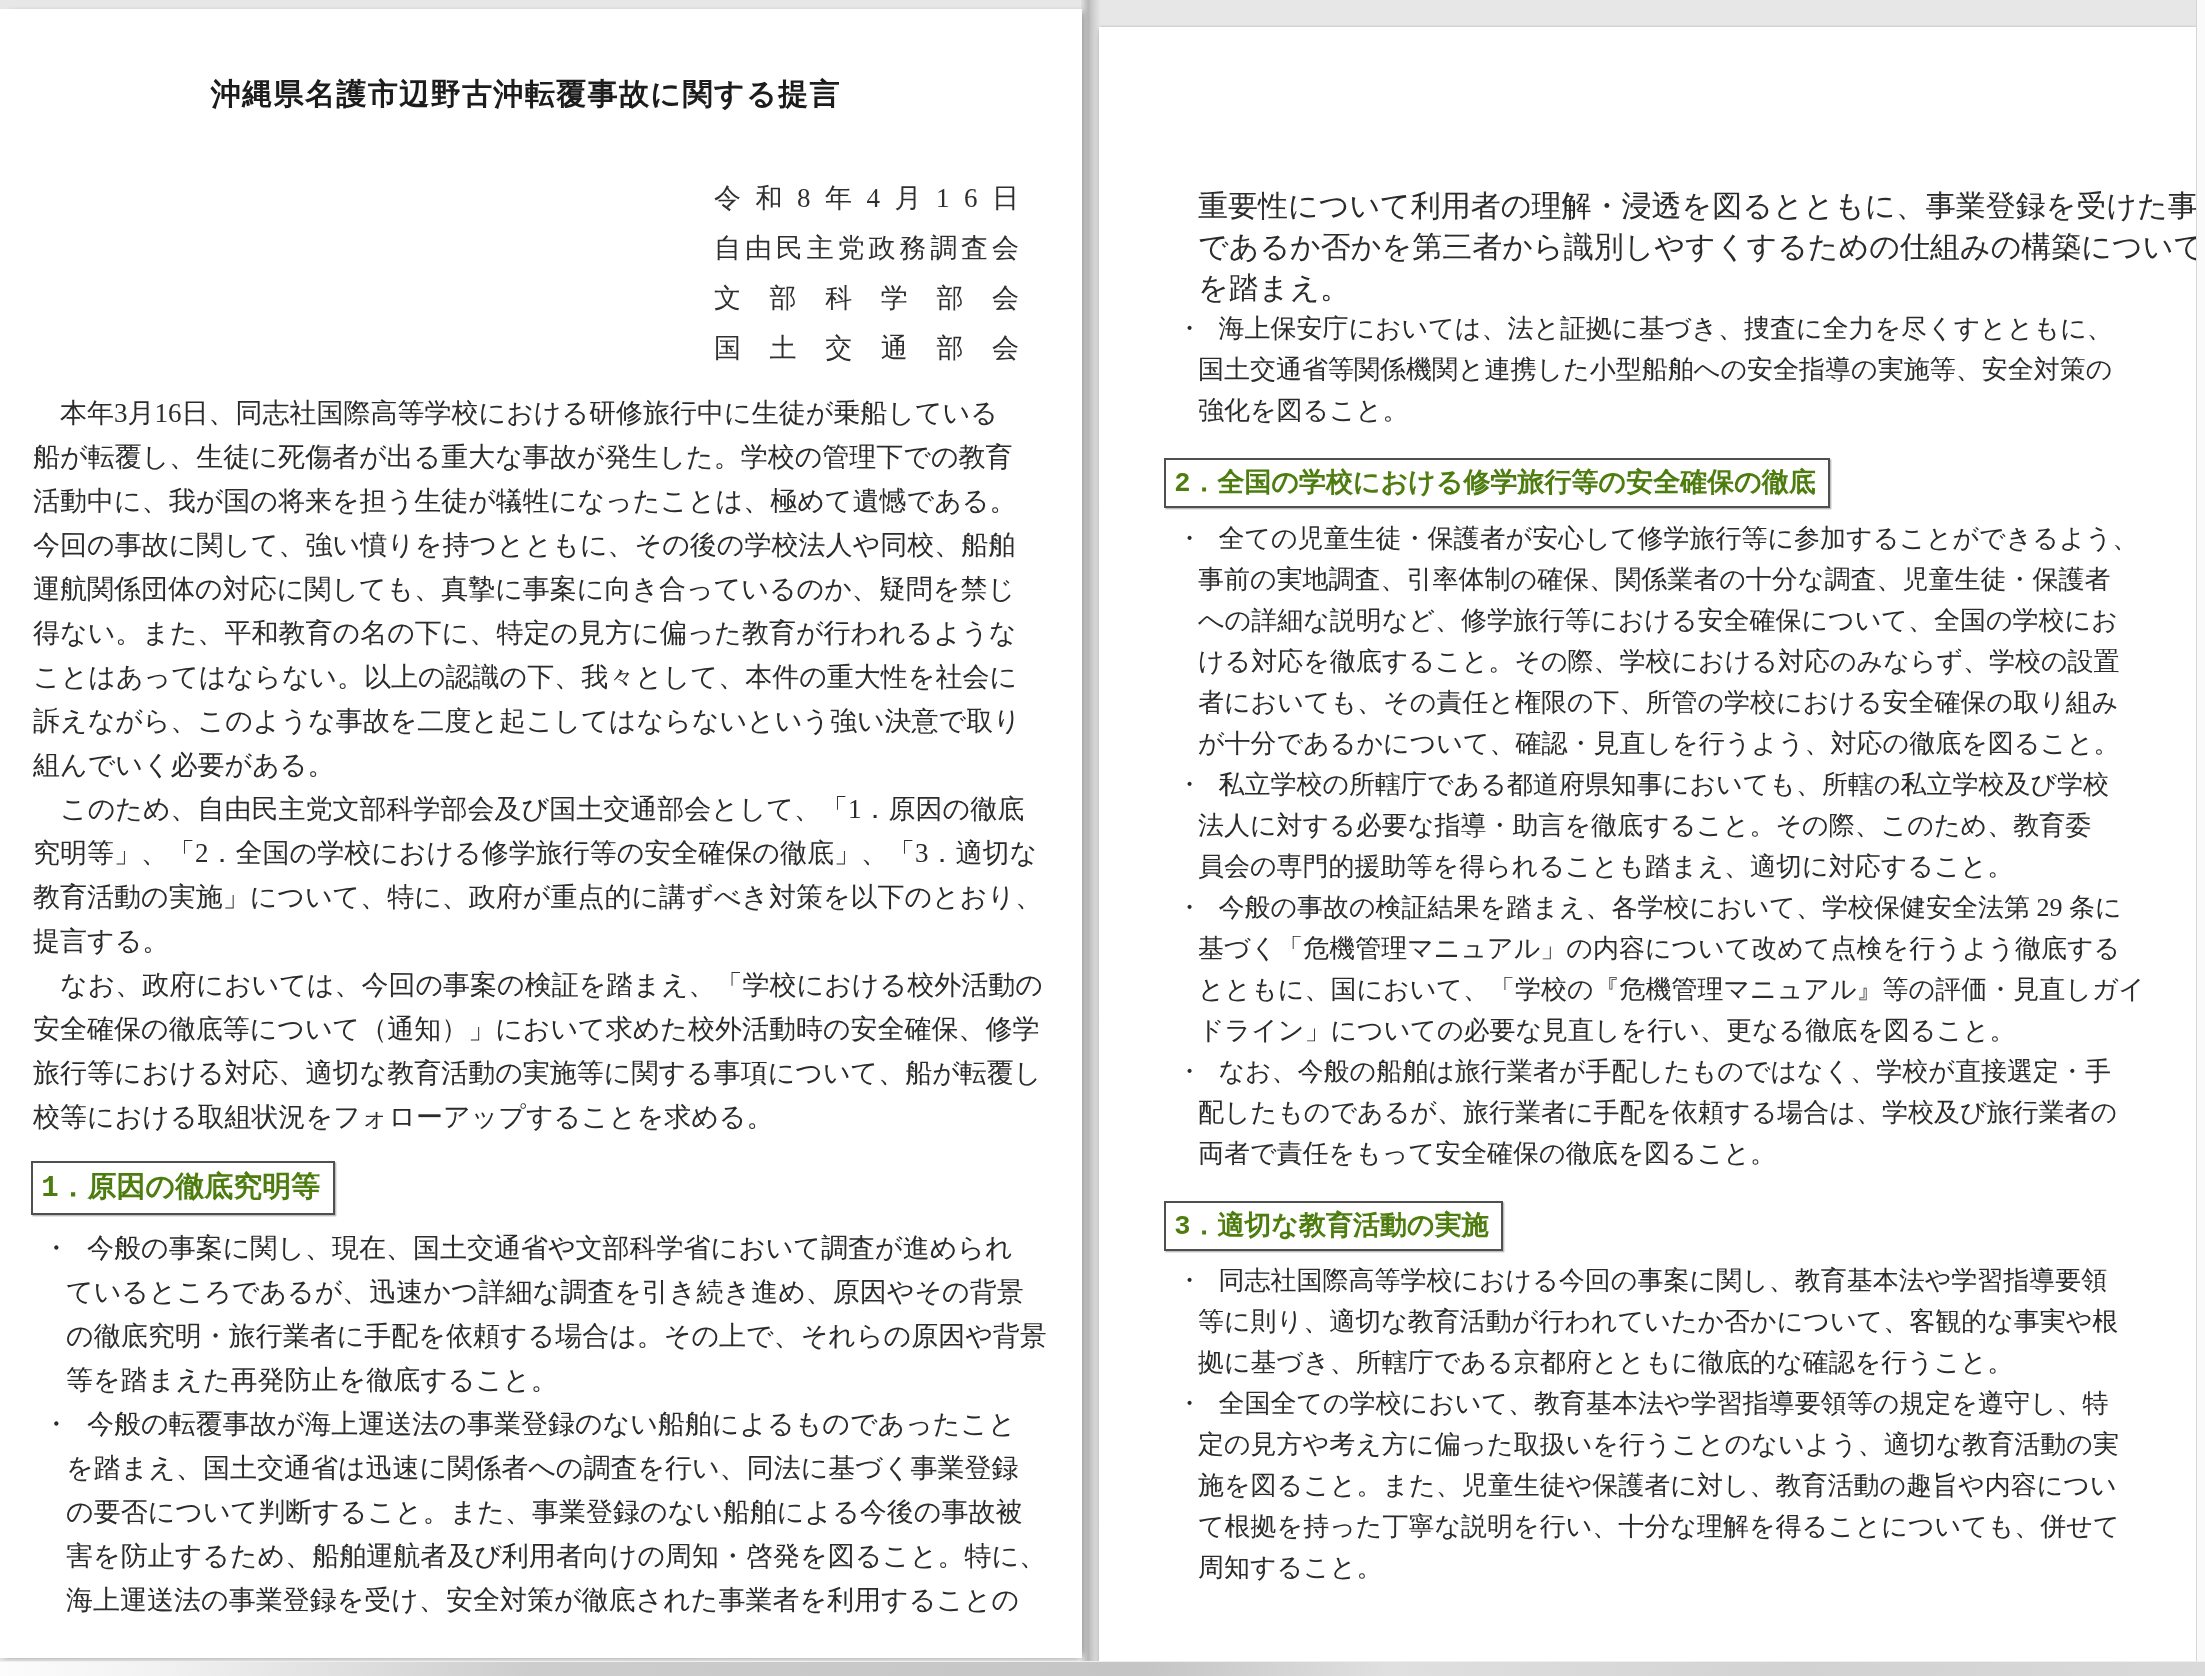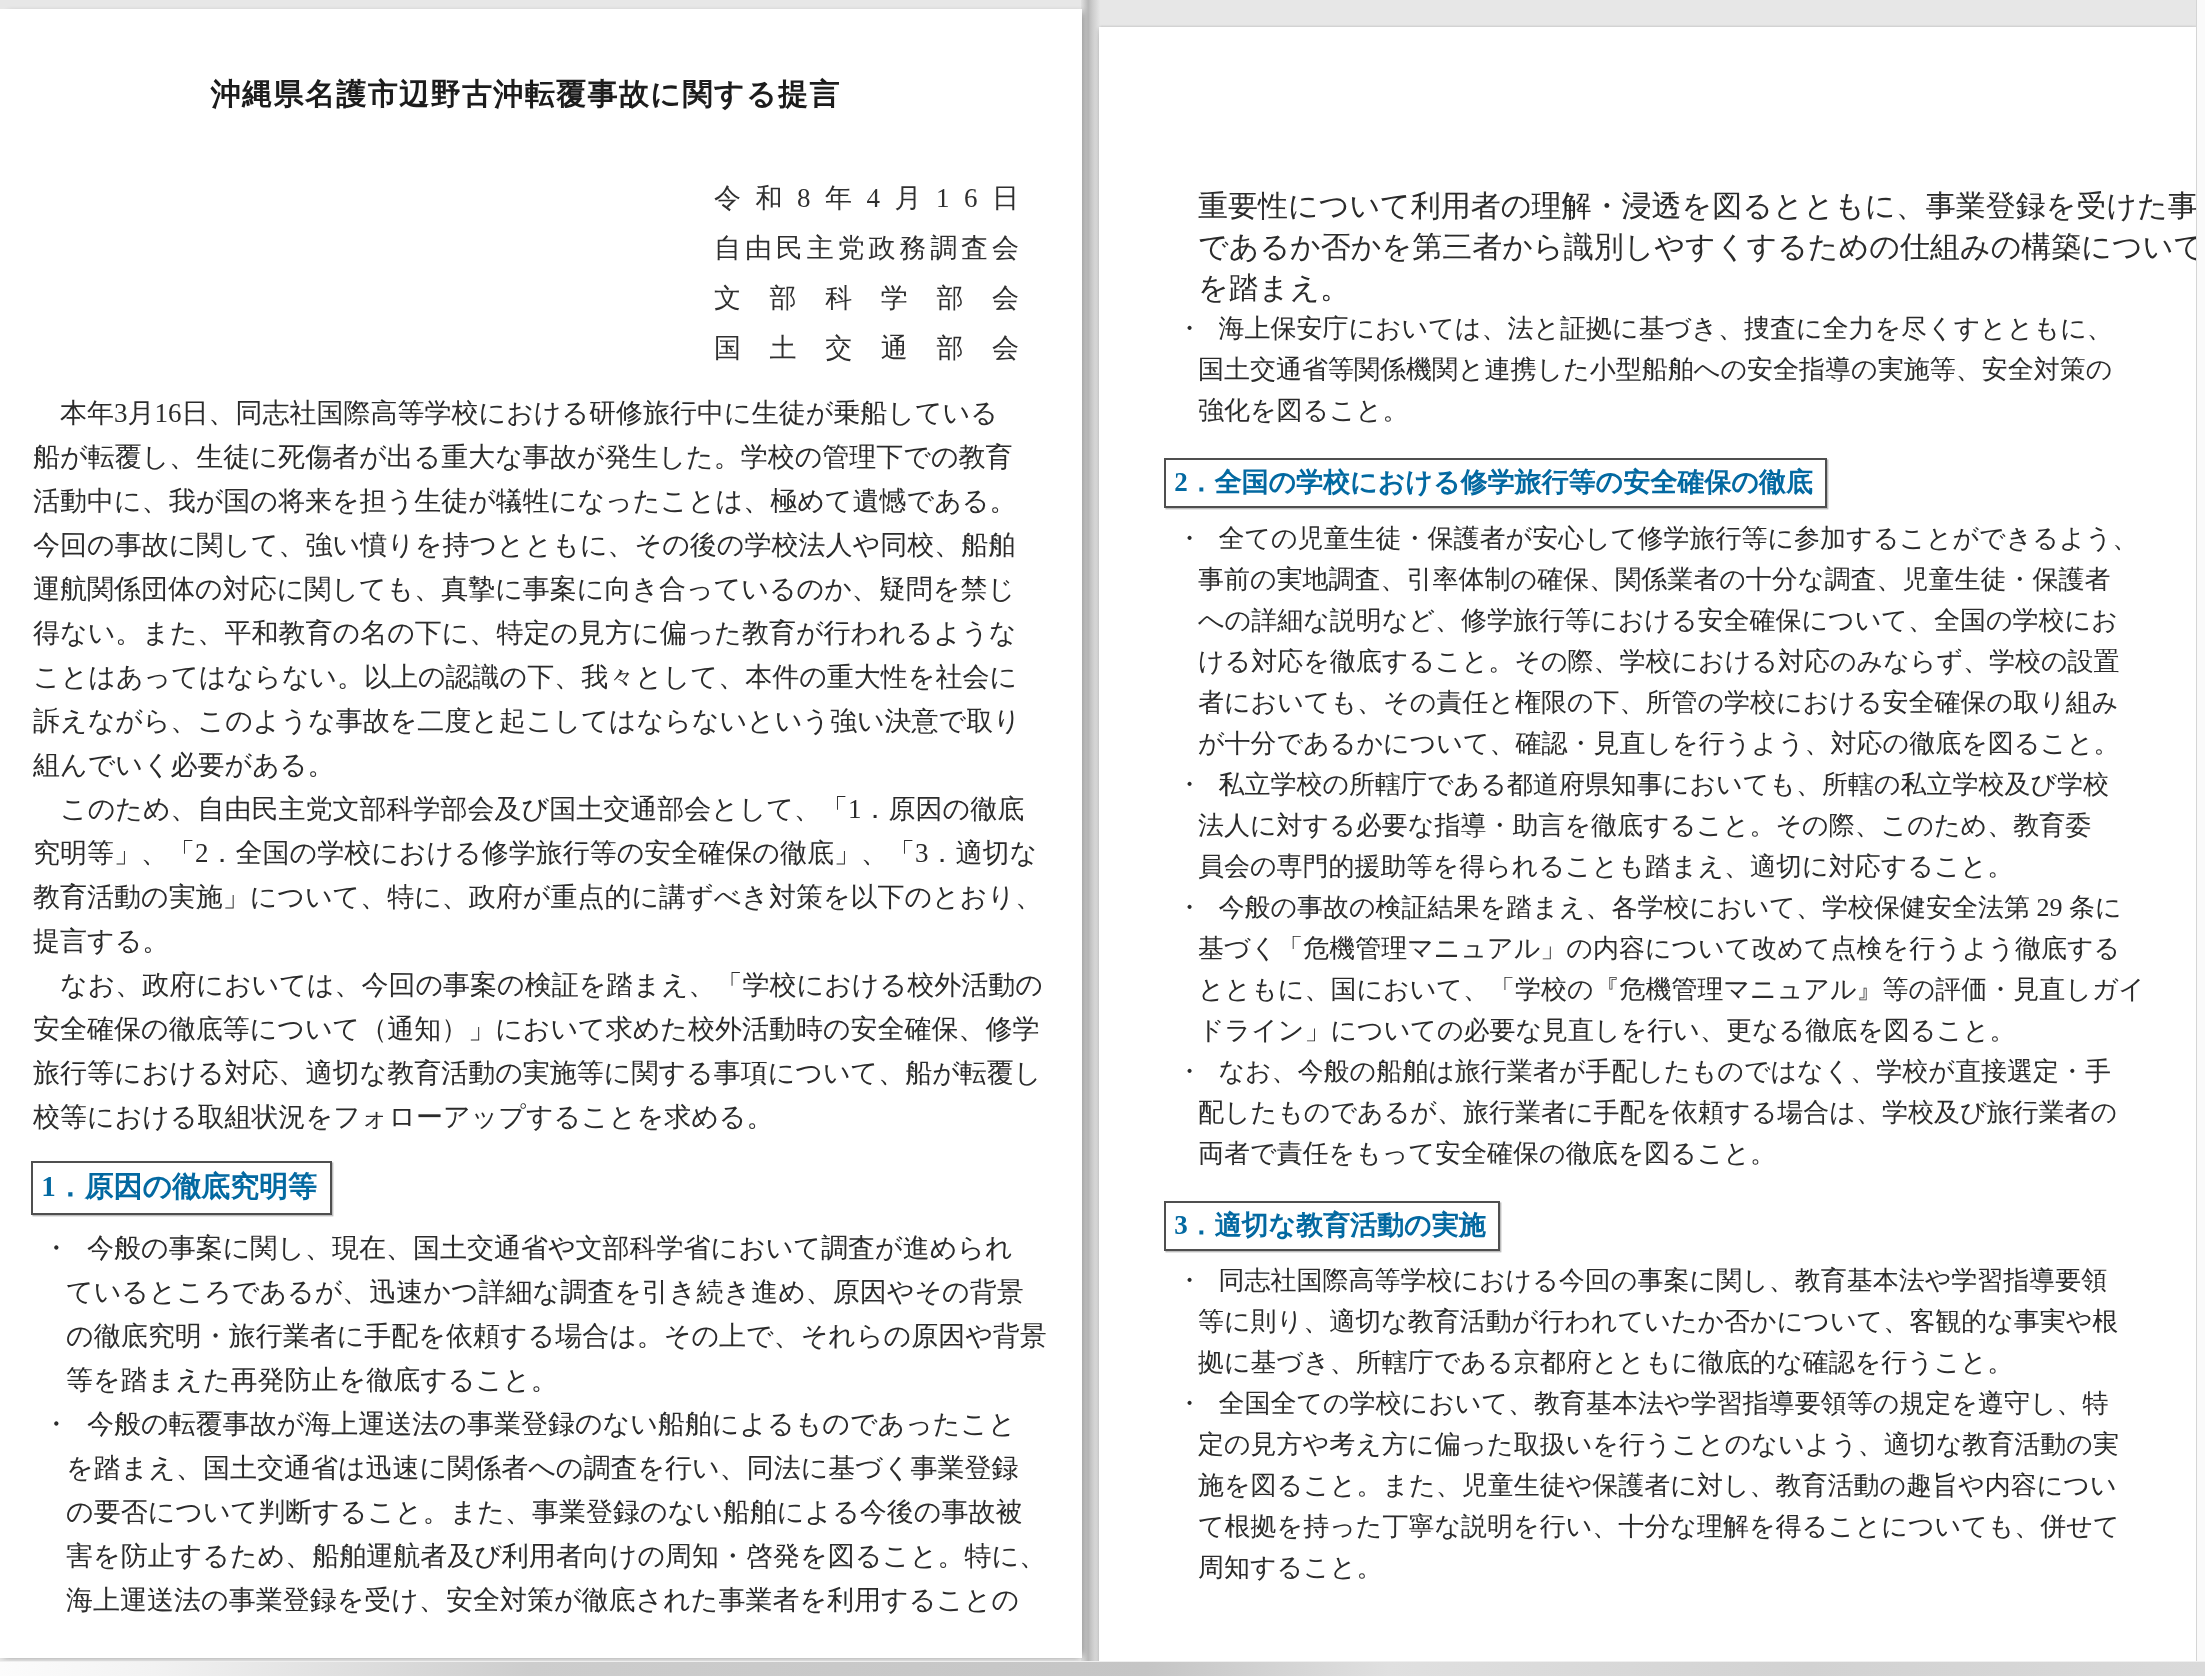--- a/index.html
+++ b/index.html
@@ -83,23 +83,23 @@
   .col-r .bline.first { text-indent: 20.4px; }
   .col-r .hbox { margin: 27px 0 9.5px 0; font-size: 27px; }
 
   
   .hbox {
     width: fit-content;
     border: 2px solid #4f4f4f;
     background: #ffffff;
     box-shadow: 1.4px 1.4px 0 rgba(110,110,110,0.45);
     padding: 4.1px 12.3px 6.1px 8.2px;
-    font-family: Liberation Serif, serif;
+    font-family: Liberation Mono, monospace;
     font-weight: 700;
-    color: #0369a1;
+    color: #4d7c0f;
   }
   .bline { white-space: nowrap; }
 </style>
 </head>
 <body>
 
 <div class="stage">
   <div class="gap-strip"></div>
 
   <div class="page page-left">

